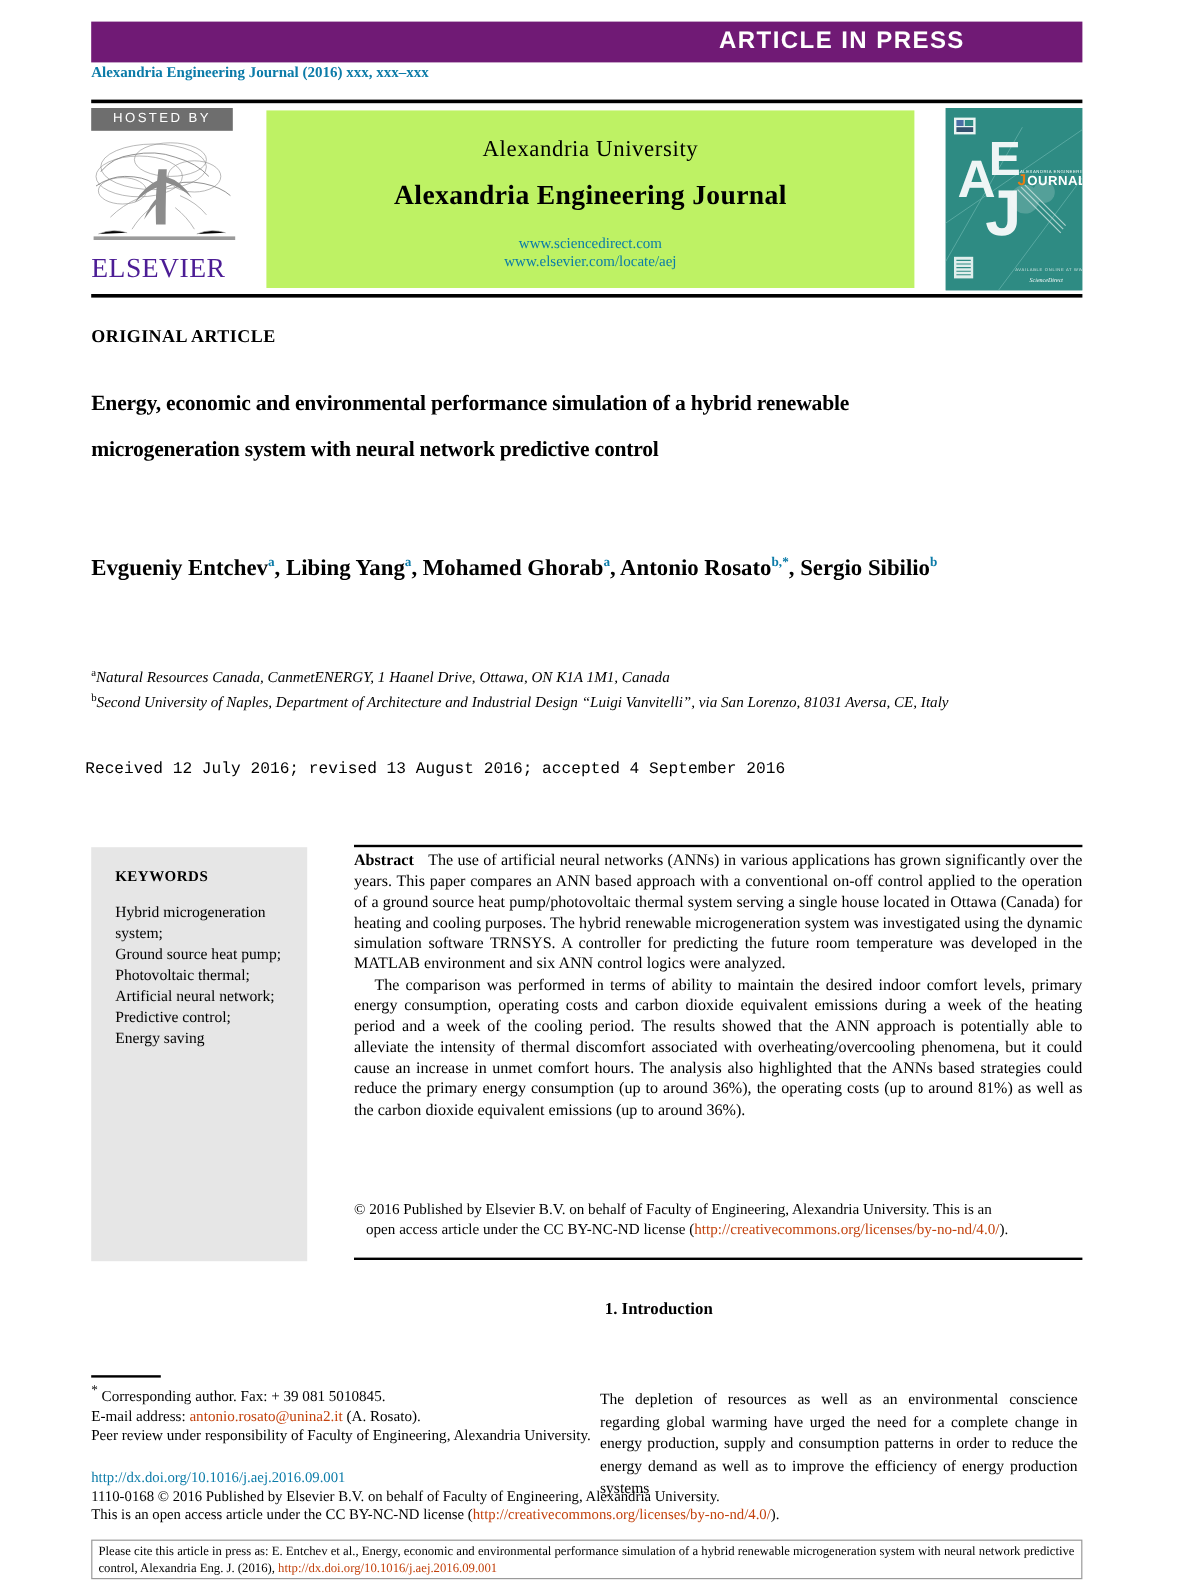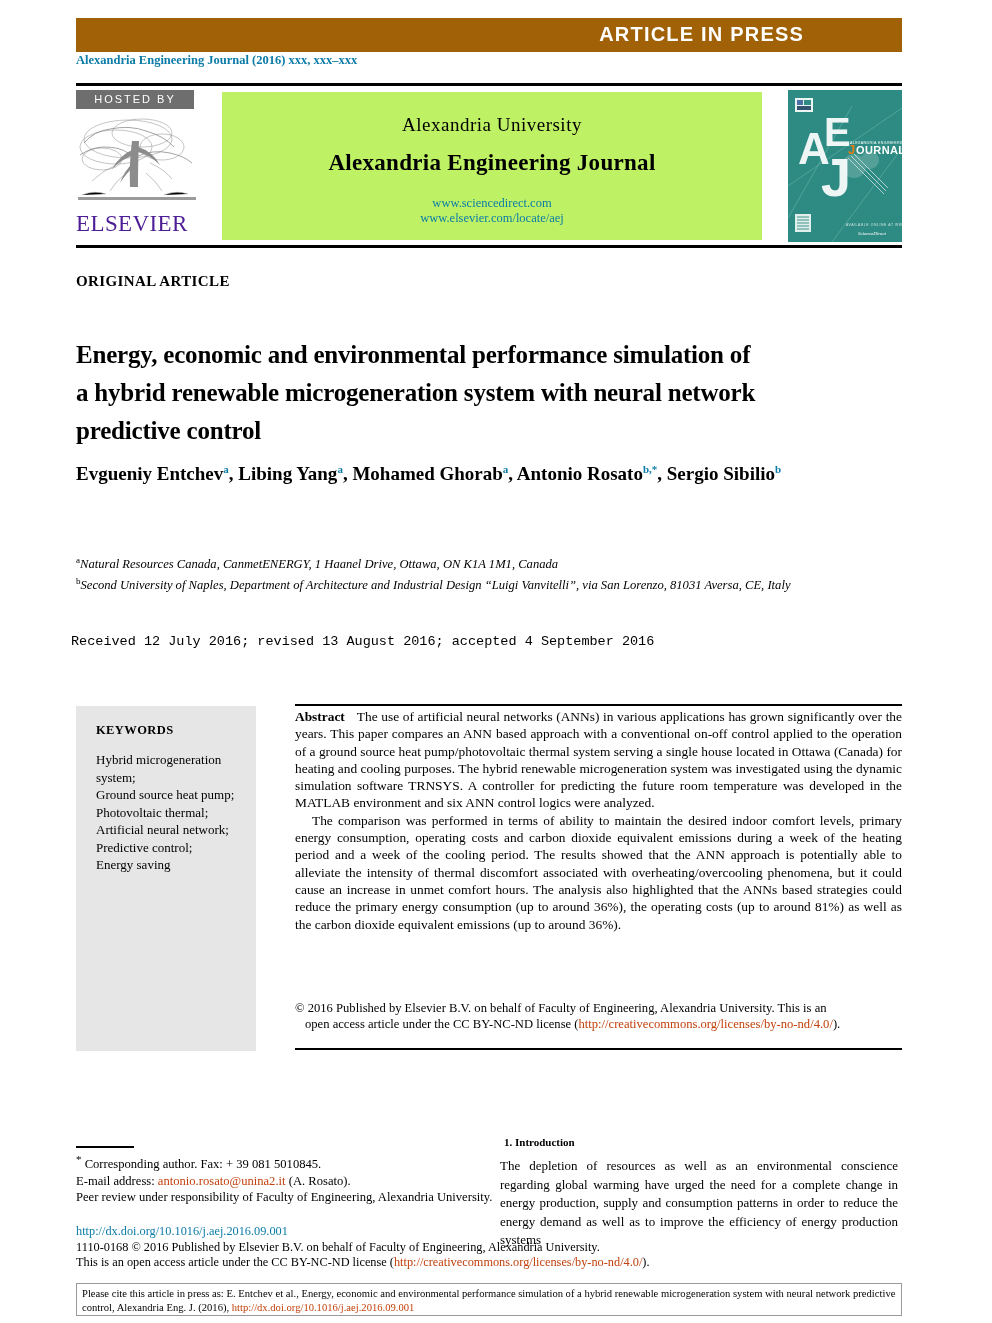--- a/index.html
+++ b/index.html
@@ -22,21 +22,21 @@
     height: 1323px;
   }
 
   
   .aip-banner {
     position: absolute;
     left: 76px;
     top: 18px;
     width: 826px;
     height: 34px;
-    background: #a16207;
+    background: #701a75;
   }
   .aip-banner .aip-text {
     position: absolute;
     right: 98px;
     top: 5px;
     color: #ffffff;
     font-family: "Liberation Sans", sans-serif;
     font-weight: bold;
     font-size: 20px;
     letter-spacing: 1.2px;
@@ -151,25 +151,25 @@
     left: 76px;
     top: 273px;
     font-family: "Liberation Serif", serif;
     font-weight: bold;
     font-size: 15px;
     letter-spacing: 0.4px;
   }
   .article-title {
     position: absolute;
     left: 76px;
-    top: 319px;
+    top: 305px;
     width: 680px;
     font-family: "Liberation Serif", serif;
     font-weight: bold;
-    font-size: 25px;
+    font-size: 18px;
     line-height: 38px;
     letter-spacing: -0.2px;
   }
   .authors {
     position: absolute;
     left: 76px;
     top: 455px;
     width: 830px;
     font-family: "Liberation Serif", serif;
     font-weight: bold;
@@ -276,24 +276,24 @@
   .copyright .ind2 { padding-left: 10px; display: block; }
   a.lnk, .lnk {
     color: #c2410c;
     text-decoration: none;
   }
 
   
   .intro-head {
     position: absolute;
     left: 504px;
-    top: 1136px;
-    font-family: "Liberation Serif", serif;
-    font-weight: bold;
-    font-size: 11px;
+    top: 1084px;
+    font-family: "Liberation Serif", serif;
+    font-weight: bold;
+    font-size: 14px;
   }
   .intro-body {
     position: absolute;
     left: 500px;
     top: 1117px;
     width: 398px;
     font-family: "Liberation Serif", serif;
     font-size: 13px;
     line-height: 18.5px;
     text-align: justify;

